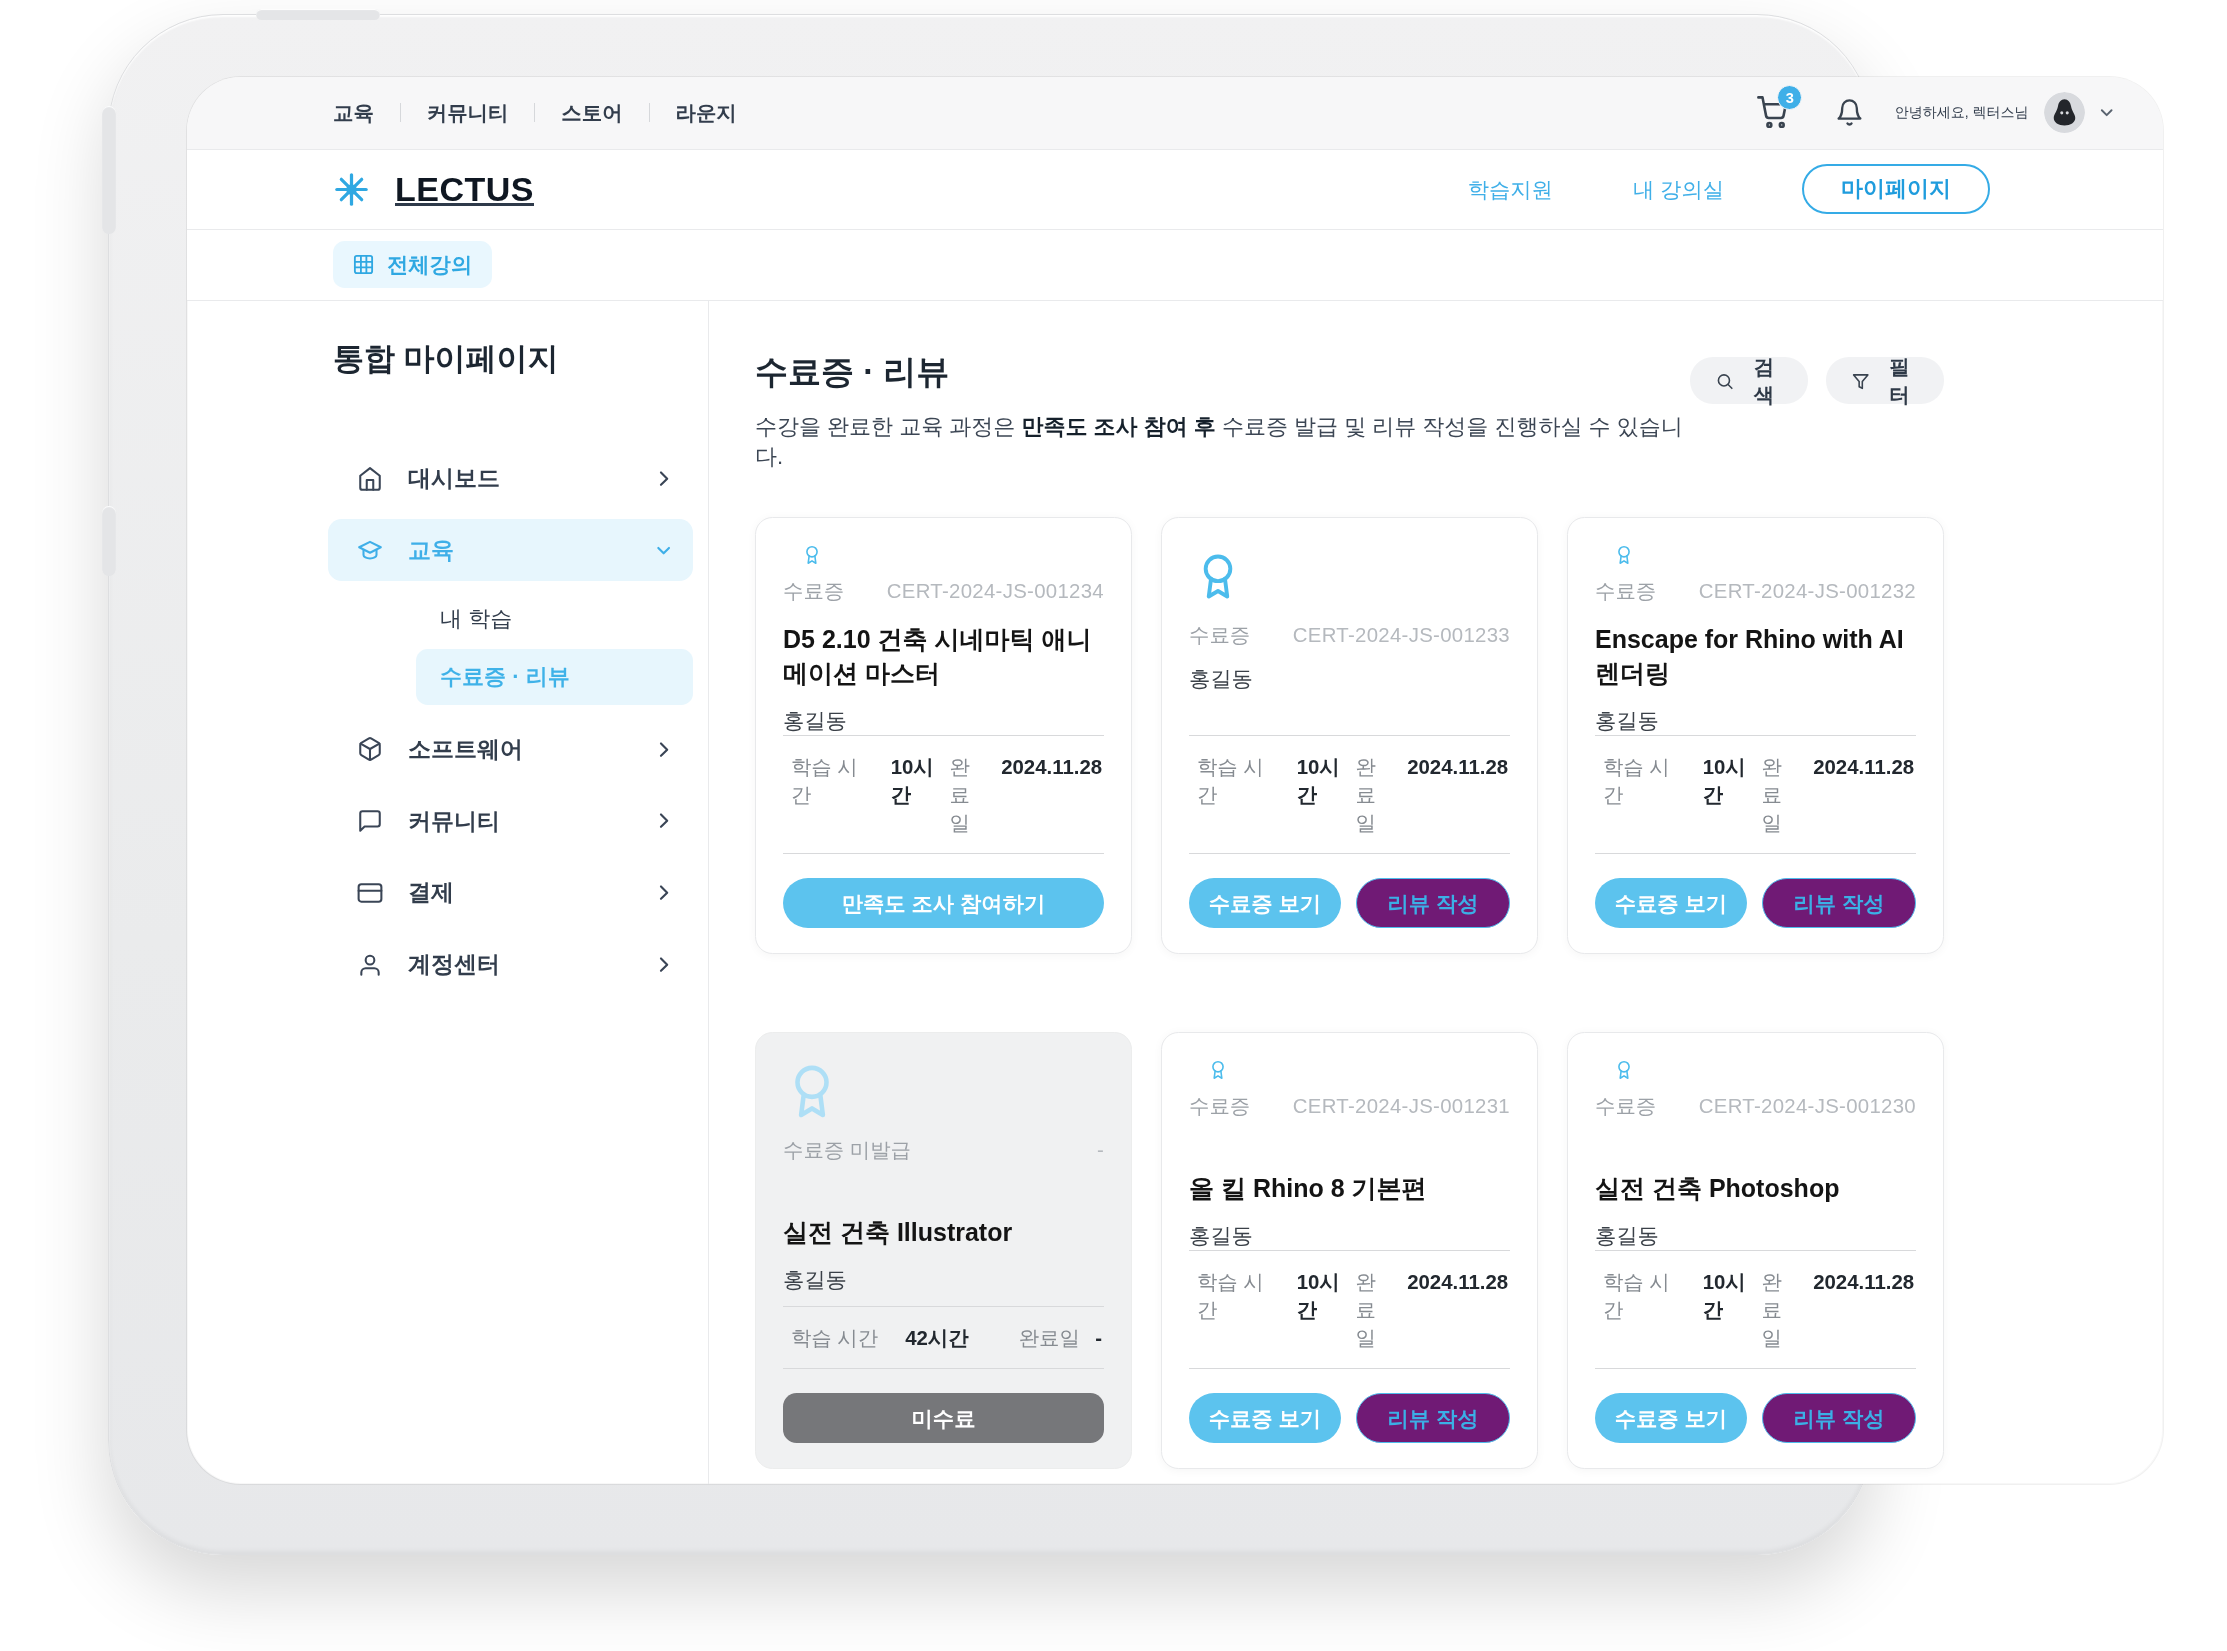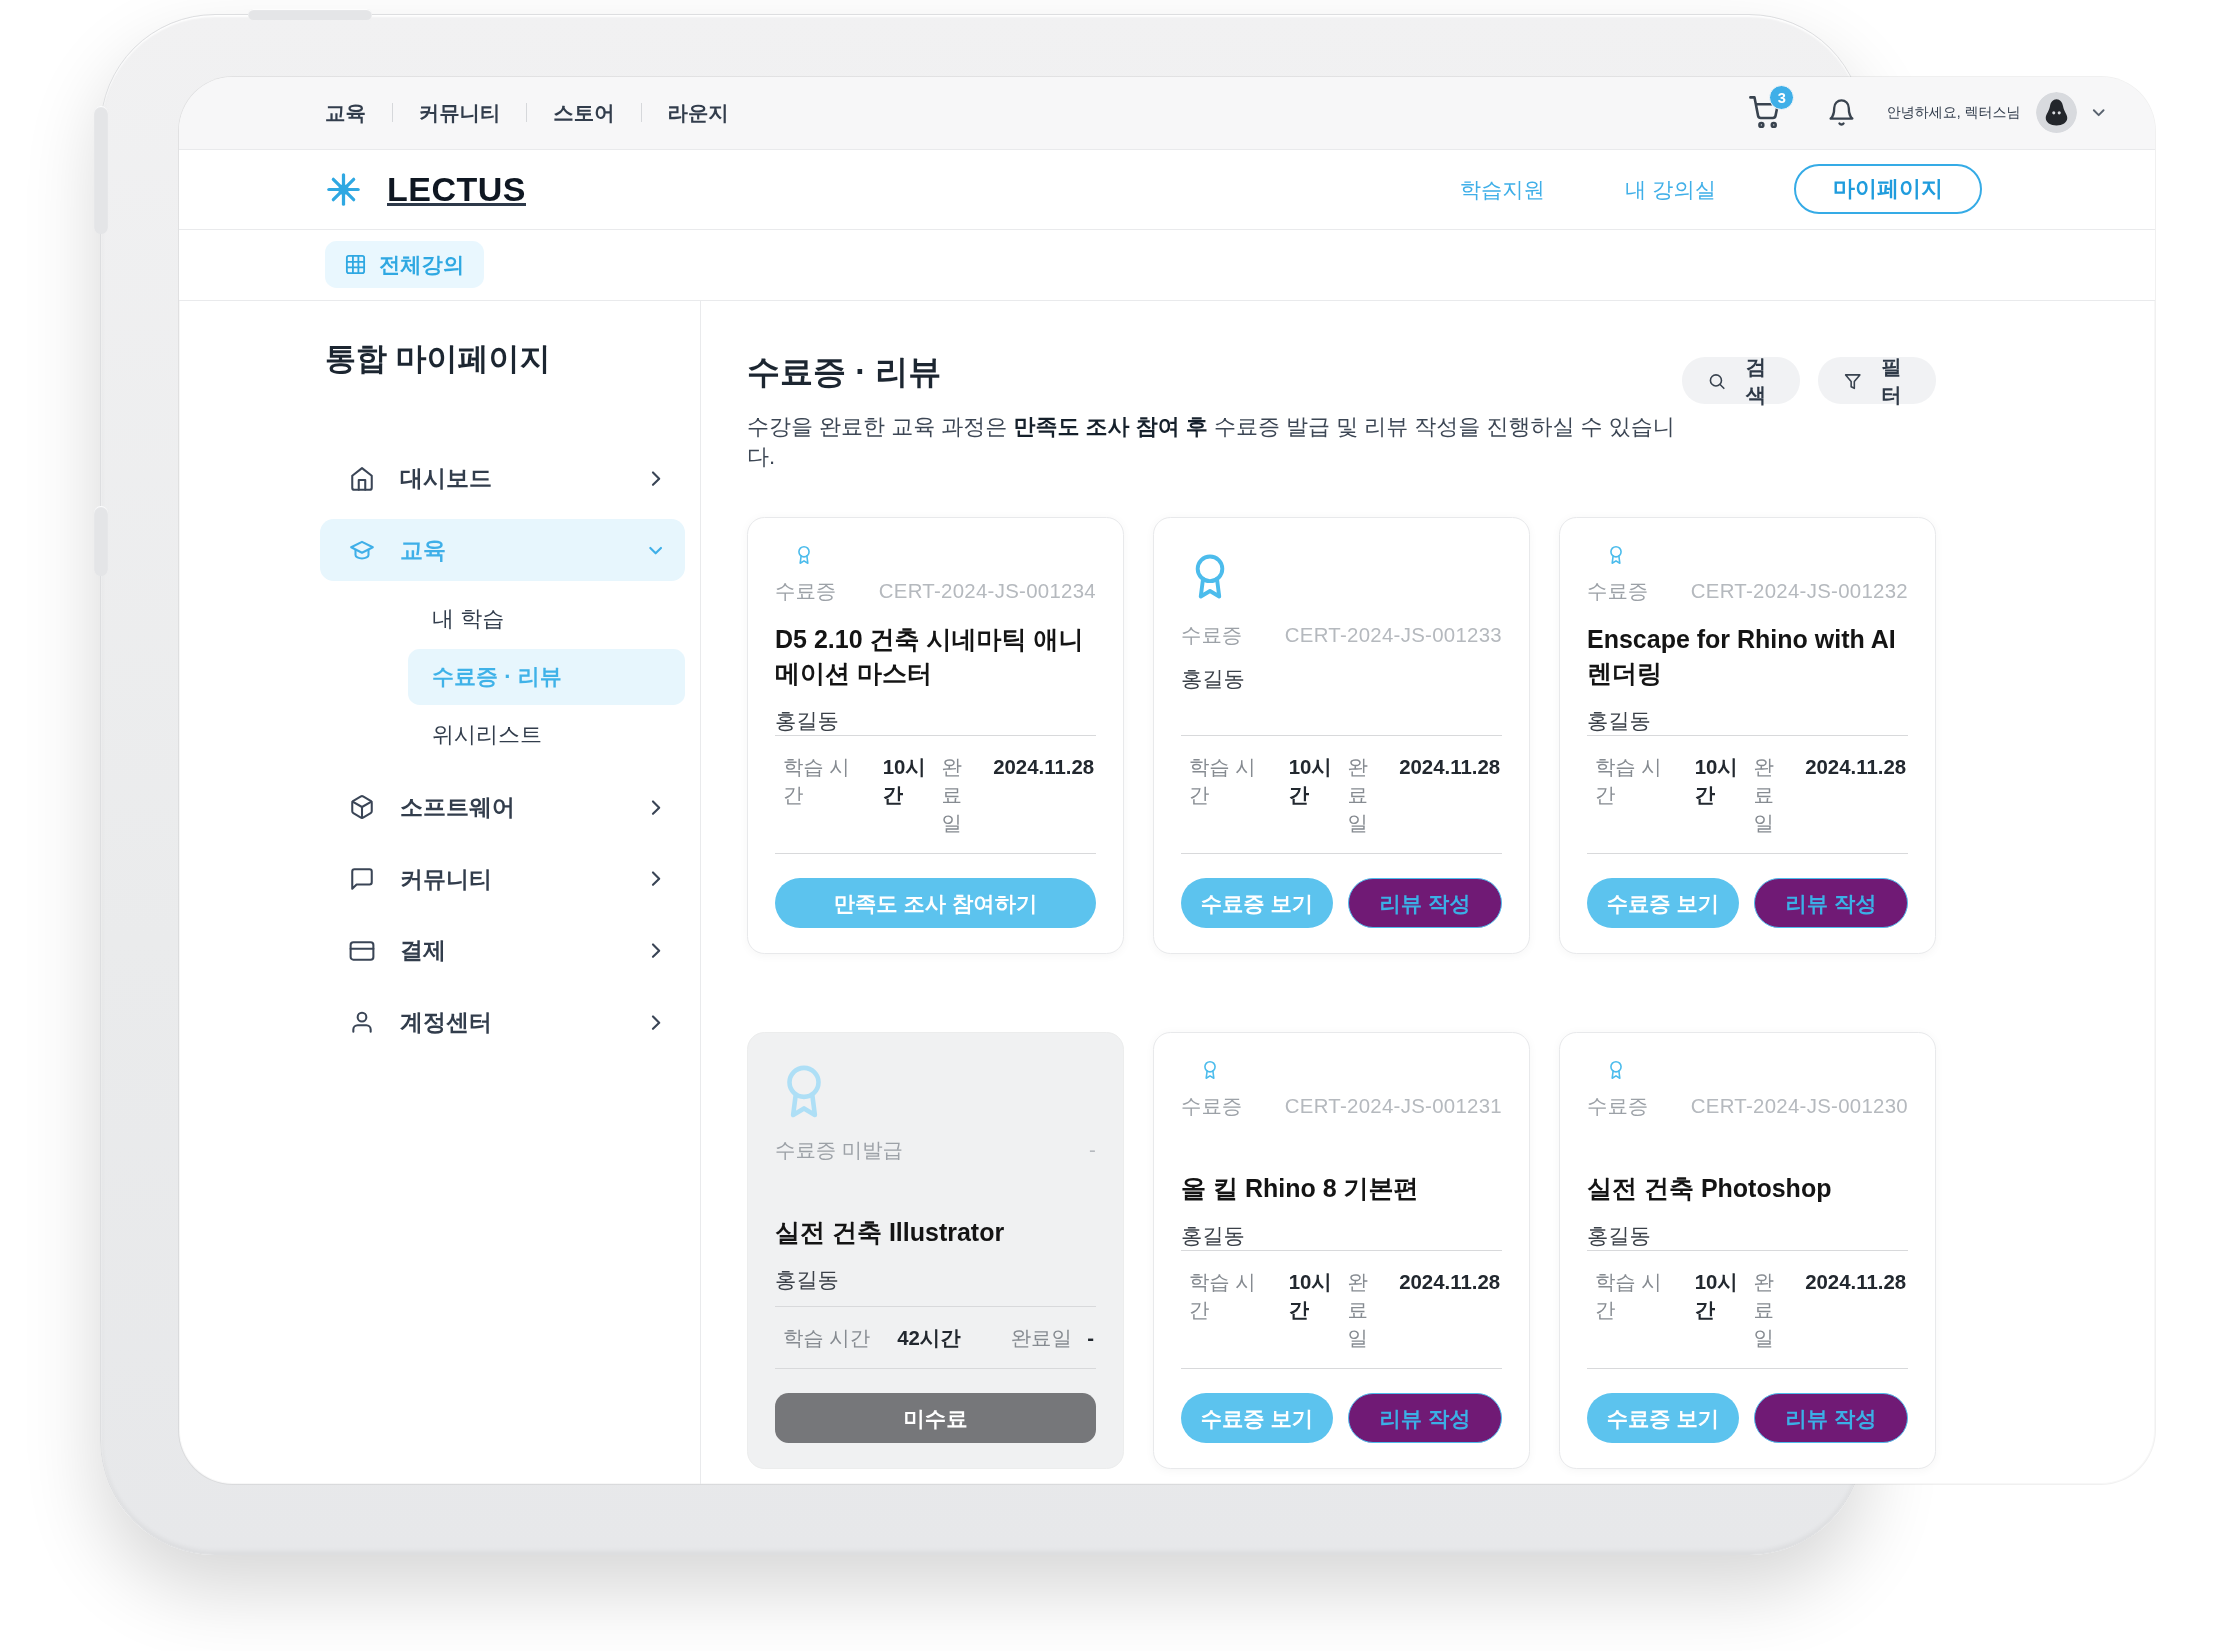--- a/index.html
+++ b/index.html
@@ -5,21 +5,21 @@
   * { margin:0; padding:0; box-sizing:border-box; }
   body {
     width:2228px; height:1652px; background:#ffffff;
     font-family:"Liberation Sans","DejaVu Sans",sans-serif;
     color:#2e3a4a; position:relative; overflow:hidden;
   }
   .stage { position:absolute; inset:0; }
 
   
   .device {
-    position:absolute; left:100px; top:13.6px; width:1764px; height:1541px;
+    position:absolute; left:108px; top:13.6px; width:1764px; height:1541px;
     background:linear-gradient(180deg,#f1f1f2 0%,#eaebec 60%,#e7e8ea 100%);
     border:1px solid #dddee0; border-radius:115px;
     box-shadow:0 35px 78px rgba(0,0,0,.16), inset 0 1.9px 1.9px rgba(255,255,255,.95), inset 0 -2.9px 5.8px rgba(0,0,0,.05);
   }
   .edge-btn { position:absolute; background:#e4e5e7; box-shadow:inset 0 1px 1px #fff; }
   .edge-btn.top  { top:-5.8px; left:147px; width:124px; height:11.6px; border-radius:5.8px; }
   .edge-btn.left1{ left:-6.8px; top:91px;  width:13.6px; height:128px; border-radius:6.8px; }
   .edge-btn.left2{ left:-6.8px; top:491px; width:13.6px; height:70px;  border-radius:6.8px; }
 
   .screen {
@@ -310,21 +310,20 @@
                   <use href="#i-cap"></use>
                 </svg>
               <span class="lbl">교육</span>
               <svg class="chev" viewBox="0 0 22 22" width="21.3" height="21.3">
                   <use href="#i-chev-down"></use>
                 </svg>
             </div>
             <div class="sub-list">
               <div class="sub-item">내 학습</div>
               <div class="sub-item active">수료증 · 리뷰</div>
-              <div class="sub-item">위시리스트</div>
             </div>
             <div class="side-item">
               <svg class="si" viewBox="0 0 27 27" width="26" height="26">
                   <use href="#i-box"></use>
                 </svg>
               <span class="lbl">소프트웨어</span>
               <svg class="chev" viewBox="0 0 22 22" width="21.3" height="21.3">
                   <use href="#i-chev-right"></use>
                 </svg>
             </div>

